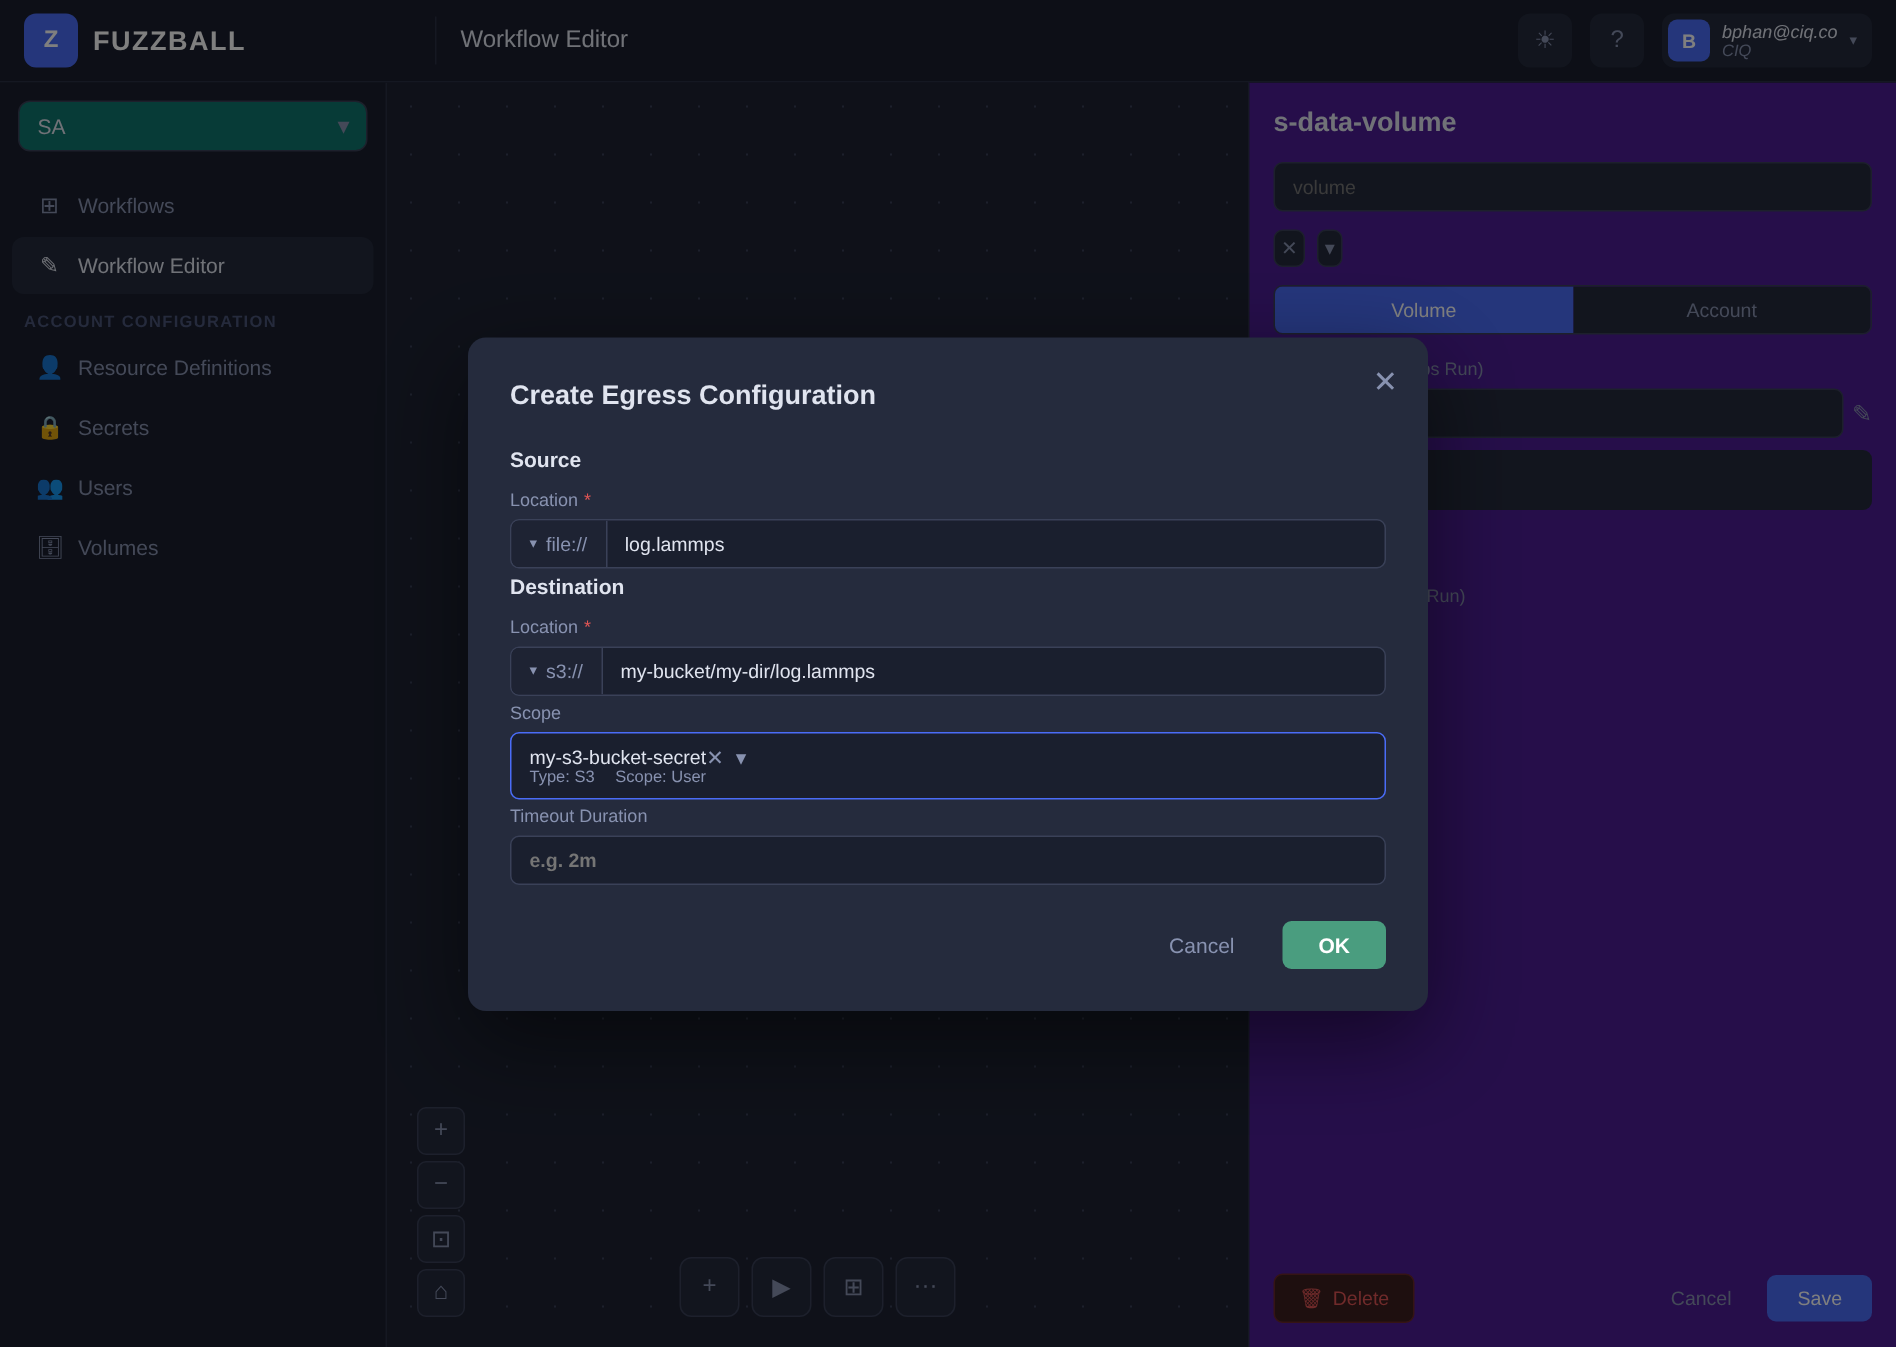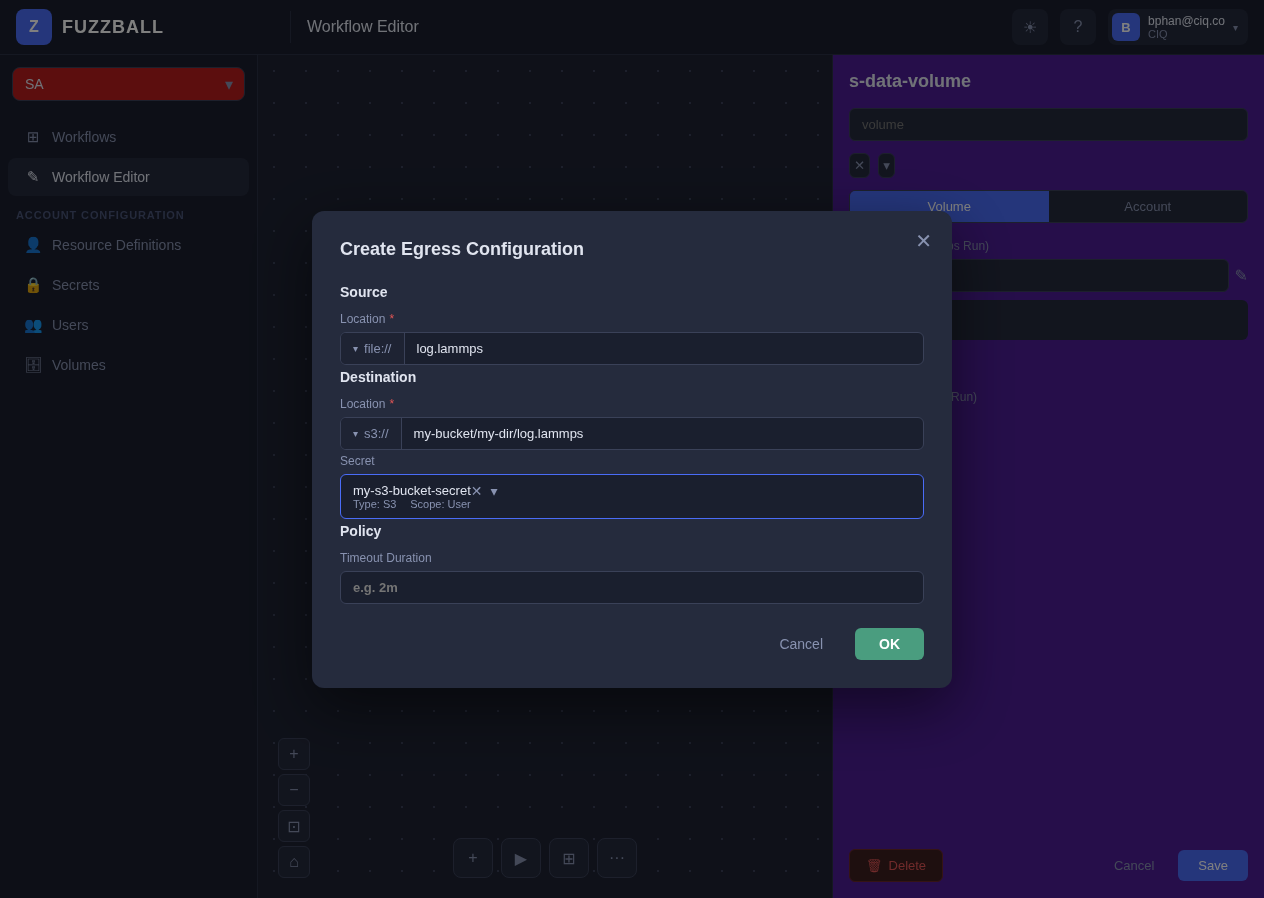--- a/index.html
+++ b/index.html
@@ -8,32 +8,32 @@
     
     .topbar { height: 55px; background: #1a1f2e; border-bottom: 1px solid #2a3044; display: flex; align-items: center; padding: 0 16px; gap: 16px; flex-shrink: 0; }
     .logo-area { display: flex; align-items: center; gap: 10px; width: 258px; }
     .logo-icon { width: 36px; height: 36px; background: #4a6cf7; border-radius: 8px; display: flex; align-items: center; justify-content: center; color: white; font-weight: bold; font-size: 16px; }
     .logo-text { color: white; font-weight: 700; font-size: 18px; letter-spacing: 1px; }
     .topbar-title { color: #e0e4ef; font-size: 16px; font-weight: 500; flex: 1; }
     .topbar-actions { display: flex; align-items: center; gap: 12px; }
     .topbar-icon-btn { width: 36px; height: 36px; border-radius: 8px; border: none; background: #252b3d; color: #8892b0; cursor: pointer; display: flex; align-items: center; justify-content: center; font-size: 16px; }
     .user-badge { display: flex; align-items: center; gap: 8px; background: #252b3d; border-radius: 8px; padding: 4px 10px 4px 4px; cursor: pointer; }
     .user-avatar { width: 28px; height: 28px; background: #4a6cf7; border-radius: 6px; display: flex; align-items: center; justify-content: center; color: white; font-size: 13px; font-weight: 600; }
-    .user-info { display: flex; flex-direction: column; }
+    .user-info { display: flex; flex-direction: column; font-style: italic; }
     .user-email { font-size: 12px; color: #e0e4ef; }
     .user-role { font-size: 11px; color: #8892b0; }
     .chevron-icon { color: #8892b0; font-size: 10px; }
 
     
     .main { display: flex; flex: 1; overflow: hidden; }
 
     
     .sidebar { width: 258px; background: #1a1f2e; border-right: 1px solid #2a3044; display: flex; flex-direction: column; flex-shrink: 0; padding: 12px 0; }
     .sidebar-select { margin: 0 12px 16px; }
-    .sidebar-select select { width: 100%; background: #b91c1c; border: 1px solid #3a4158; color: #e0e4ef; border-radius: 8px; padding: 8px 12px; font-size: 14px; cursor: pointer; appearance: none; }
+    .sidebar-select select { width: 100%; background: #0f766e; border: 1px solid #3a4158; color: #e0e4ef; border-radius: 8px; padding: 8px 12px; font-size: 14px; cursor: pointer; appearance: none; }
     .sidebar-select-wrapper { position: relative; }
     .sidebar-select-wrapper::after { content: '▾'; position: absolute; right: 12px; top: 50%; transform: translateY(-50%); color: #8892b0; pointer-events: none; }
     .sidebar-nav-item { display: flex; align-items: center; gap: 10px; padding: 10px 16px; color: #8892b0; font-size: 14px; cursor: pointer; border-radius: 8px; margin: 1px 8px; }
     .sidebar-nav-item.active { background: #252b3d; color: #e0e4ef; }
     .sidebar-nav-item .nav-icon { width: 18px; text-align: center; font-size: 15px; }
     .sidebar-section-label { font-size: 11px; color: #4a5578; font-weight: 600; letter-spacing: 0.08em; padding: 12px 16px 4px; }
 
     
     .content { flex: 1; position: relative; background: #1e2333; overflow: hidden; }
     .canvas-dots { width: 100%; height: 100%; background-image: radial-gradient(circle, #3a4158 1px, transparent 1px); background-size: 32px 32px; }
@@ -253,39 +253,38 @@
       <div class="input-with-prefix">
         <div class="input-prefix">
           <span class="chevron">▾</span>
           <span class="input-prefix-text">s3://</span>
         </div>
         <input class="modal-input" type="text" value="my-bucket/my-dir/log.lammps" style="">
       </div>
     </div>
 
     <div class="modal-field">
-      <div class="modal-label">Secret</div>
+      <div class="modal-label">Scope</div>
       <div class="secret-select">
         <div class="secret-select-row">
           <div class="secret-select-main">
             <span class="secret-name">my-s3-bucket-secret</span>
             <div style="display:flex;justify-content:space-between;">
               <span class="secret-type">Type: S3</span>
               <span class="secret-scope">Scope: User</span>
             </div>
           </div>
           <div class="secret-select-actions">
             <button class="secret-clear">✕</button>
             <button class="secret-expand">▾</button>
           </div>
         </div>
       </div>
     </div>
 
-    <div class="modal-section-title">Policy</div>
     <div class="policy-row">
       <div class="policy-field">
         <div class="modal-label">Timeout Duration</div>
         <div class="policy-input-wrapper">
           <input type="text" placeholder="e.g. 2m" style="">
         </div>
       </div>
     </div>
 
     <div class="modal-actions">

